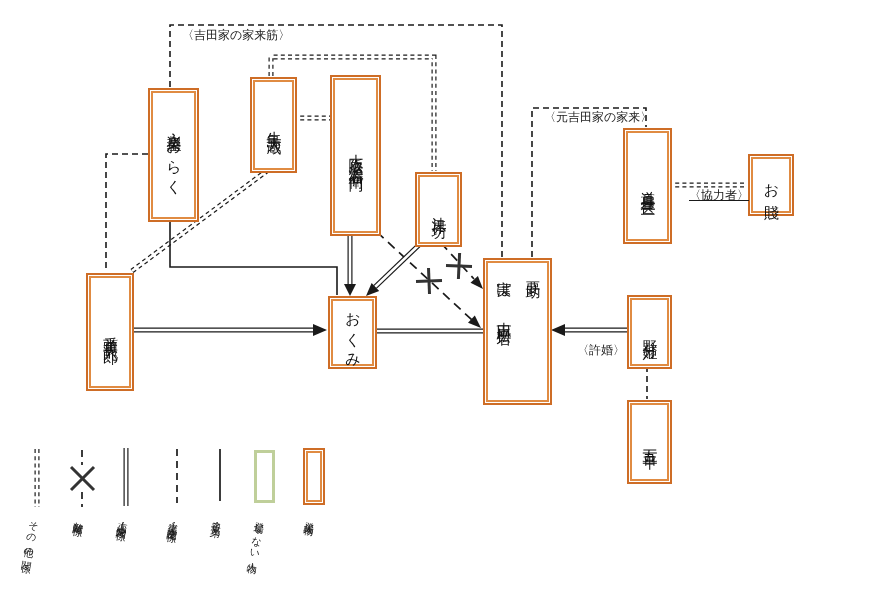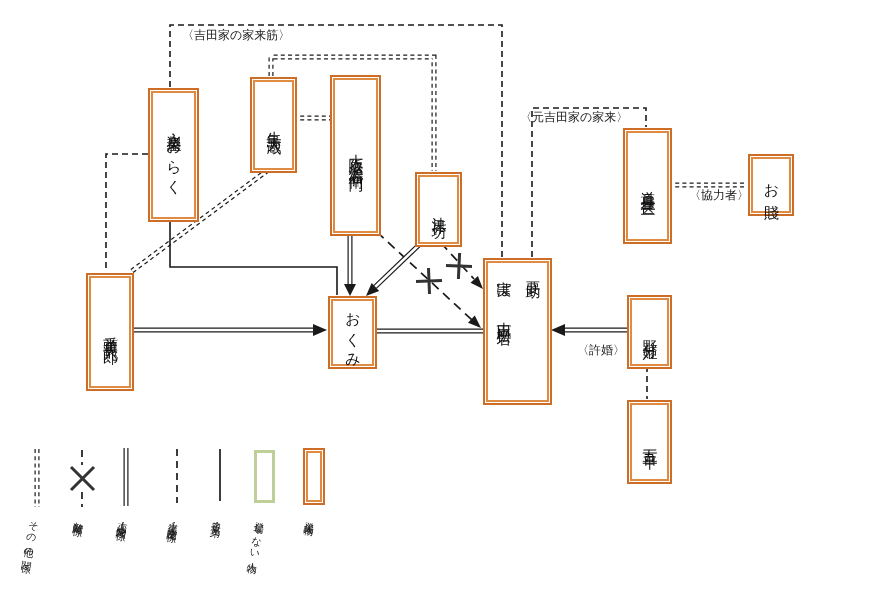--- a/index.html
+++ b/index.html
@@ -152,22 +152,22 @@
     <span class="vtext">お賤</span>
   </div>
   <div class="char-box" style="left:627px;top:295px;width:41px;height:70px;">
     <span class="vtext">野分姫</span>
   </div>
   <div class="char-box" style="left:627px;top:400px;width:41px;height:80px;">
     <span class="vtext">五百平</span>
   </div>
 
   <div class="note" style="left:182px;top:29px;">〈吉田家の家来筋〉</div>
-  <div class="note" style="left:520px;top:111px;">〈元吉田家の家来〉</div>
-  <div class="note" style="left:689px;top:189px;">〈協力者〉</div>
+  <div class="note" style="left:544px;top:111px;">〈元吉田家の家来〉</div>
+  <div class="note" style="left:689px;top:189px;text-decoration:underline;">〈協力者〉</div>
   <div class="note" style="left:577px;top:344px;">〈許婚〉</div>
 
   <div class="green-box" style="left:254px;top:450px;width:15px;height:47px;"></div>
   <div class="char-box" style="left:303px;top:448px;width:18px;height:53px;"></div>
 
   <div class="legend-label" style="left:30px;top:514px;">その他の関係</div>
   <div class="legend-label" style="left:75px;top:514px;">敵対関係</div>
   <div class="legend-label" style="left:119px;top:514px;">恋人・夫婦関係</div>
   <div class="legend-label" style="left:170px;top:514px;">主従・元主従関係</div>
   <div class="legend-label" style="left:213px;top:514px;">親子・兄弟</div>

